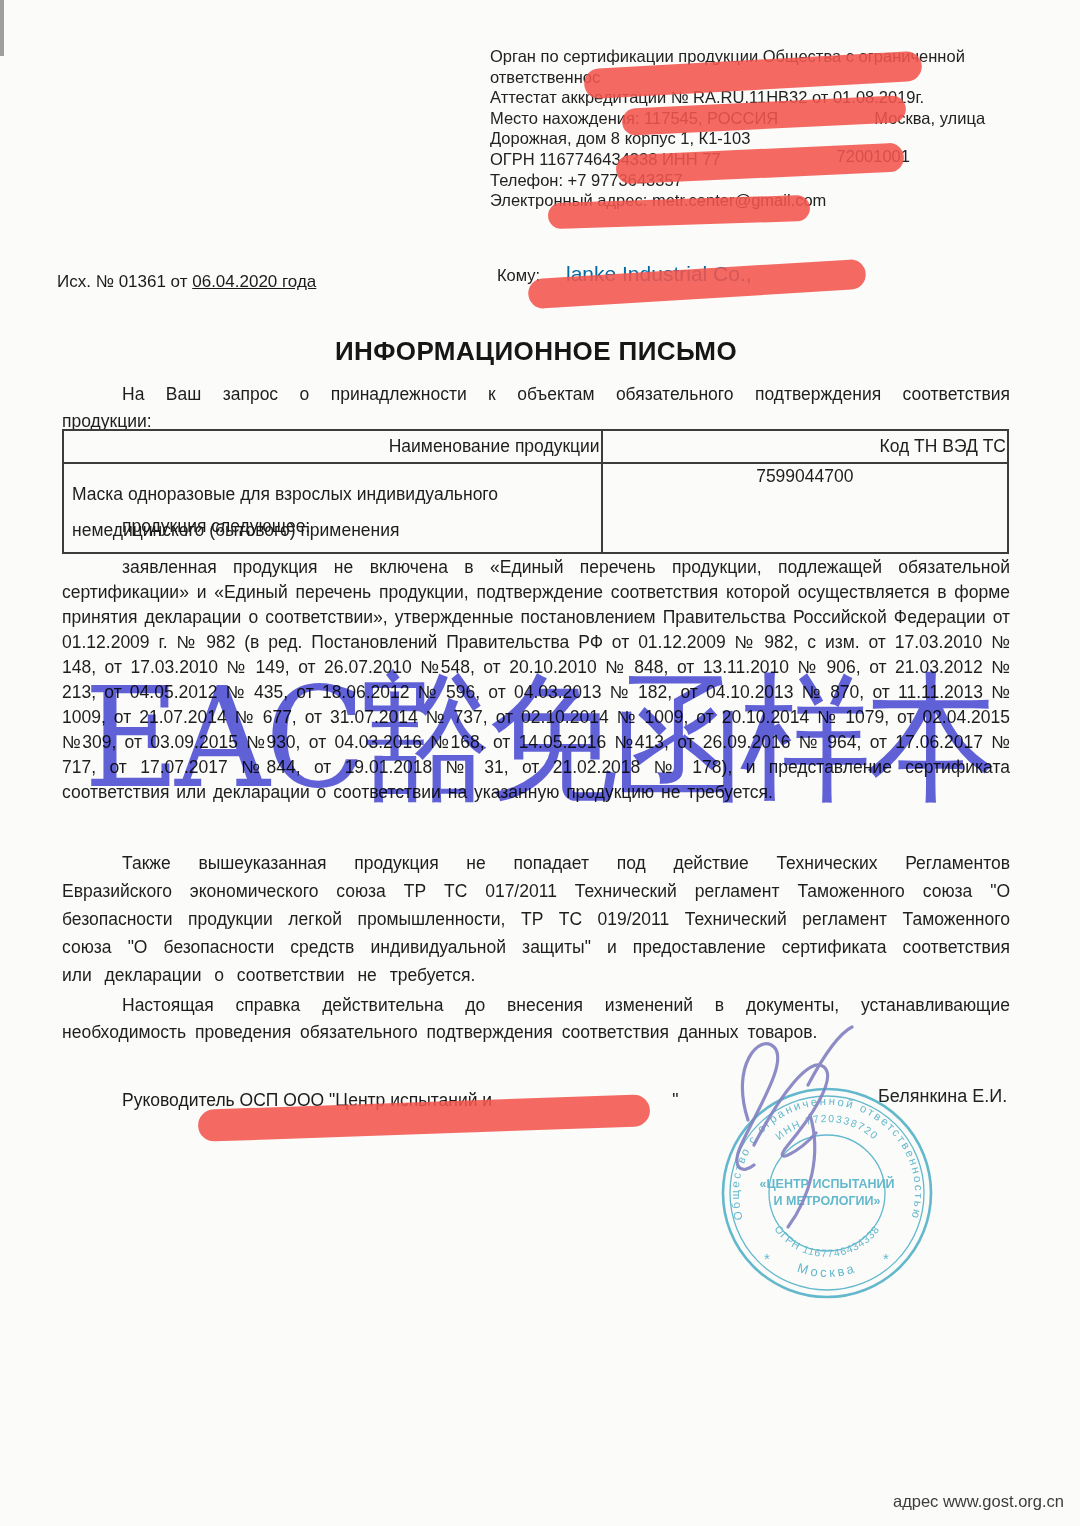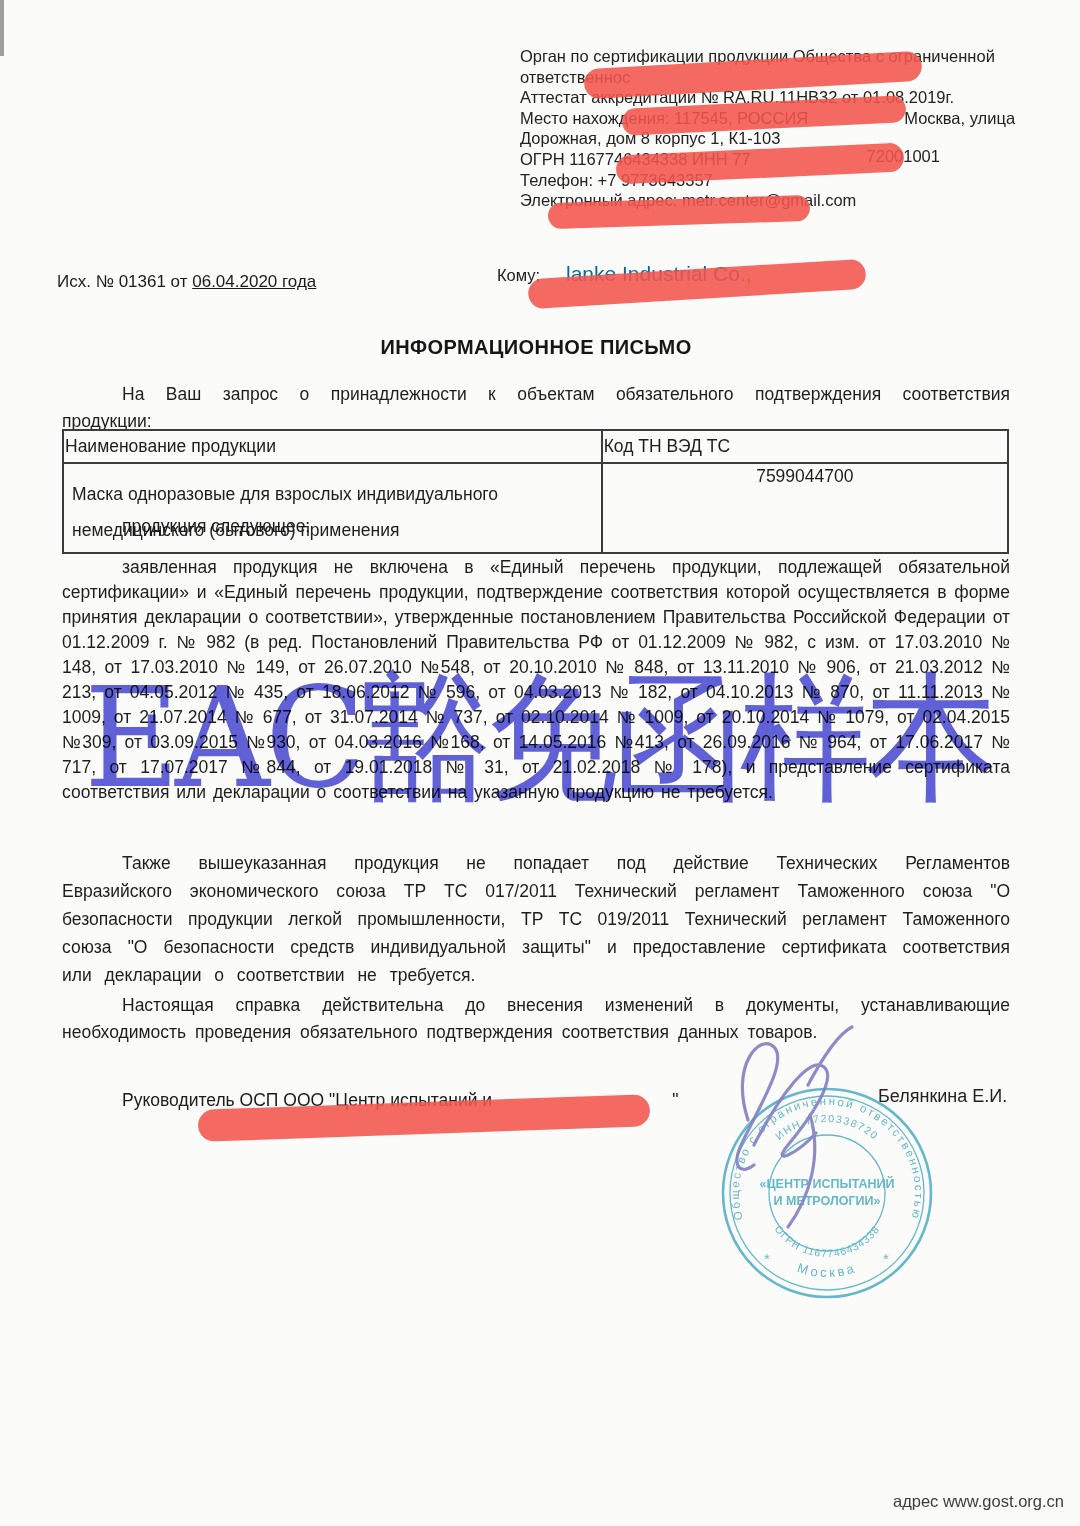--- a/index.html
+++ b/index.html
@@ -11,21 +11,21 @@
     position:relative;
     overflow:hidden;
   }
   .abs{position:absolute;}
   
   .hdr{
     left:490px;top:46px;width:482px;
     font-size:16.5px;line-height:20.6px;
     color:#222;
   }
-  .hdr .ln{white-space:nowrap;margin-left:30px;}
+  .hdr .ln{white-space:nowrap;}
   .gap{display:inline-block;height:1px;}
   .gap-addr{width:96px;}
   .gap-ogrn{width:116px;}
   .peek{position:relative;top:-3px;}
   
   .redact{
     position:absolute;
     background:#f3544c;
     border-radius:18px;
     opacity:.88;
@@ -38,21 +38,21 @@
   .r-e{left:528px;top:269px;width:338px;height:30px;transform:rotate(-3.5deg);}
   .r-f{left:198px;top:1102px;width:452px;height:32px;transform:rotate(-2deg);}
   
   .outgoing{left:57px;top:272px;font-size:17px;white-space:nowrap;}
   .outgoing .und{text-decoration:underline;}
   .komu{left:497px;top:266px;font-size:16.5px;}
   .komu-ghost{left:566px;top:262px;font-size:21px;color:#0369a1;z-index:1;white-space:nowrap;}
   
   .title{
     left:62px;top:336px;width:948px;
-    text-align:center;font-size:20px;font-weight:bold;
+    text-align:center;font-size:26px;font-weight:bold;
     letter-spacing:.4px;color:#161616;
   }
   
   .para{
     left:62px;width:948px;
     font-size:17.5px;line-height:27px;
     text-align:justify;color:#1e1e1e;
   }
   .intro1{top:381px;text-indent:60px;text-align-last:justify;}
   .intro2{top:408px;}
@@ -60,21 +60,21 @@
   .p2{top:849px;line-height:28px;word-spacing:8px;text-indent:60px;}
   .p3{top:992px;line-height:27px;word-spacing:4px;text-indent:60px;}
   .after-table{left:122px;top:516px;font-size:17.5px;}
   
   .tbl{
     left:62px;top:429px;width:947px;
     border-collapse:collapse;
     font-size:17.5px;color:#1e1e1e;
   }
   .tbl td,.tbl th{border:2px solid #3c3c3c;font-weight:normal;}
-  .tbl th{height:29px;text-align:left;vertical-align:middle;}
+  .tbl th{height:29px;text-align:right;vertical-align:middle;}
   .tbl .c-name{width:57%;}
   .tbl .c-code{width:43%;}
   .tbl td.c-name{padding:12px 6px 4px 8px;line-height:36px;height:56px;vertical-align:middle;margin-top:24px;}
   .tbl td.c-code{text-align:center;vertical-align:top;padding-top:2px;}
   
   .watermark{
     left:84px;top:668px;width:940px;
     font-family:"DejaVu Serif","Liberation Serif",serif;
     font-size:134px;line-height:1;
     letter-spacing:-5px;white-space:nowrap;

